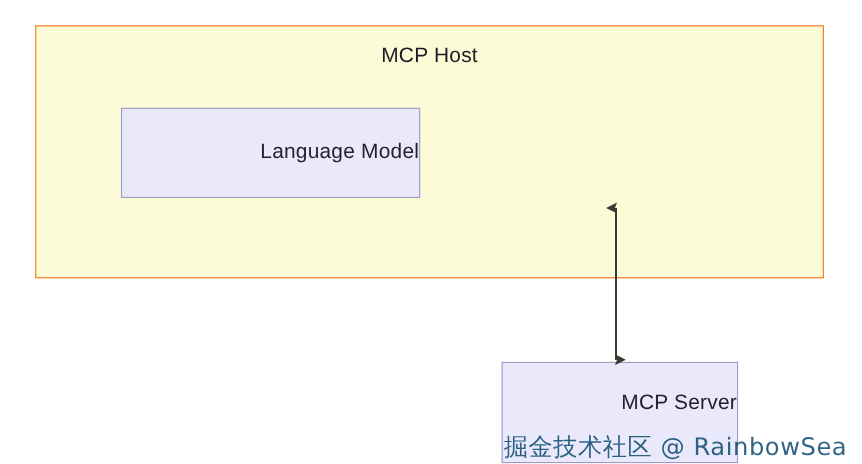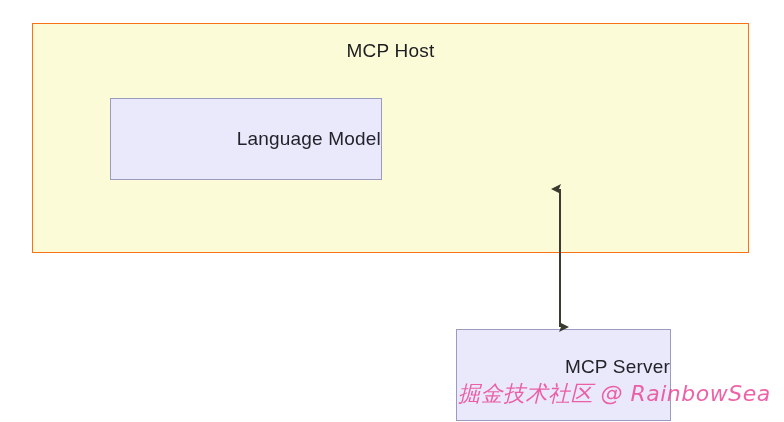--- a/index.html
+++ b/index.html
@@ -92,28 +92,27 @@
     width: 784px;
     height: 422px;
     pointer-events: none;
     overflow: visible;
   }
 
   
   .watermark {
     position: absolute;
     left: 458px;
-    top: 379px;
+    top: 392px;
     font-size: 22px;
-    color: #ec4899;
+    color: #0c4a6e;
     opacity: 0.85;
     white-space: nowrap;
     font-family: "DejaVu Sans", sans-serif;
     letter-spacing: 0.5px;
-    font-style: italic;
   }
 </style>
 </head>
 <body>
 
 <div id="diagram">
 
   <div class="host-box">
     <div class="host-title">MCP Host</div>
   </div>

